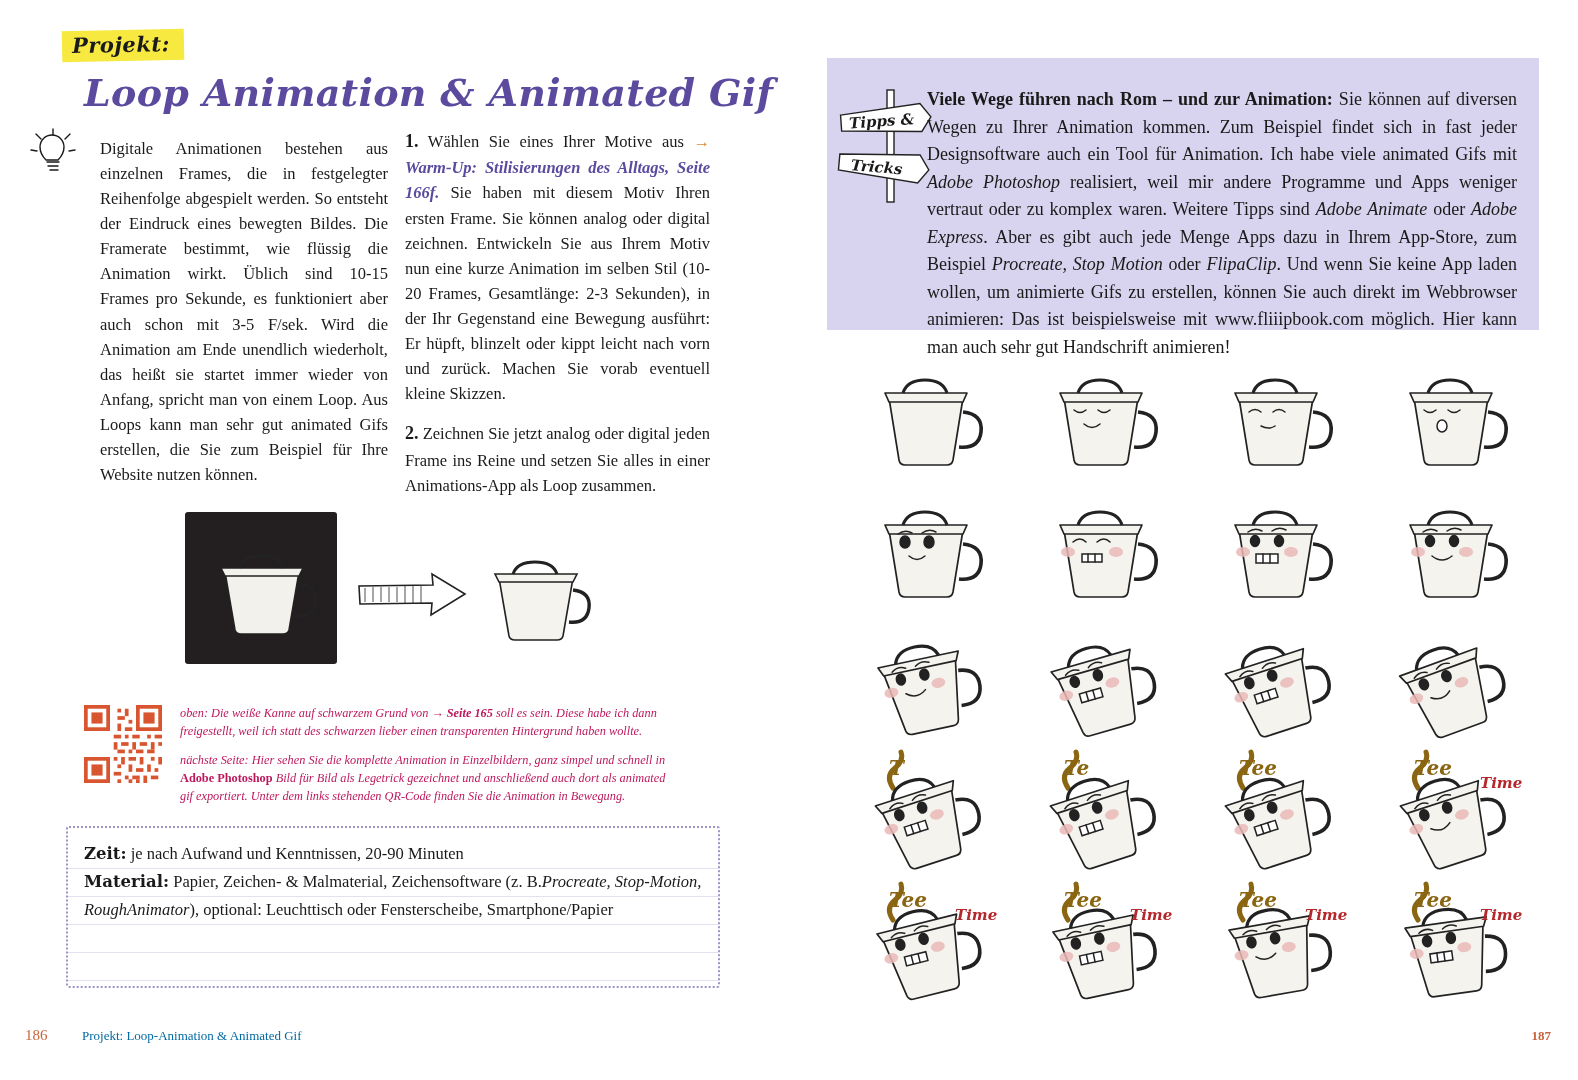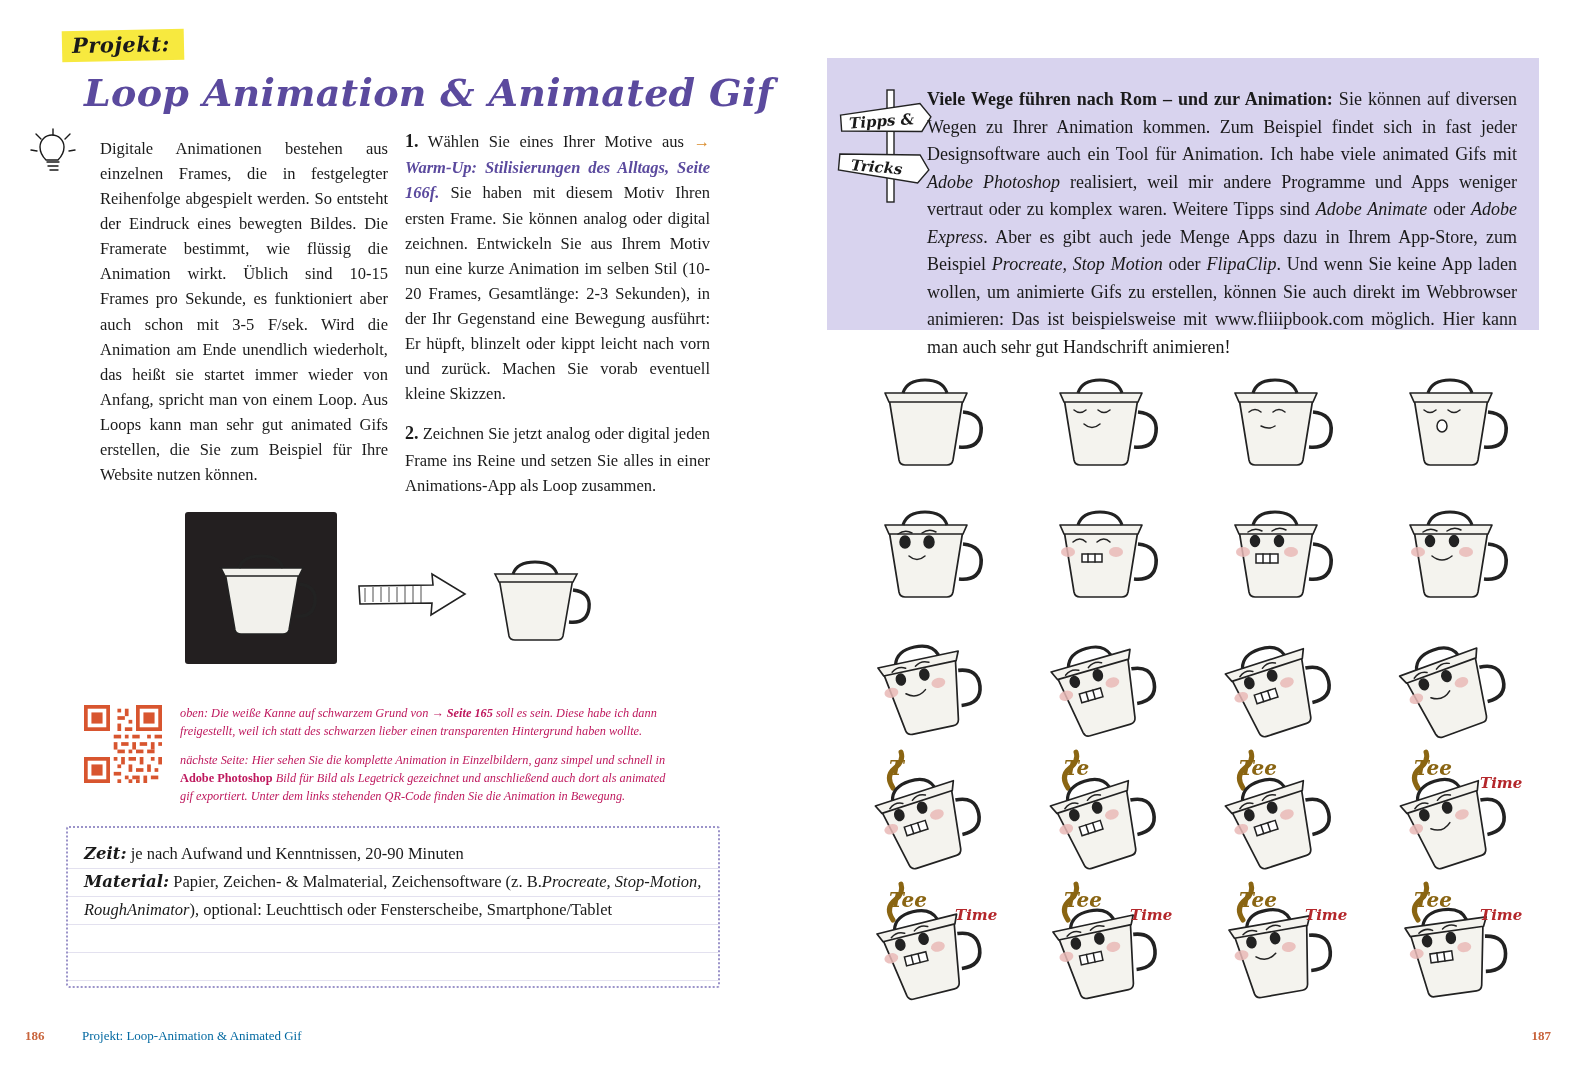--- a/index.html
+++ b/index.html
@@ -55,25 +55,25 @@
   .cap .bold-ref{font-weight:bold;font-style:italic;}
 
   
   .infobox{
     position:absolute;left:66px;top:826px;width:650px;height:158px;
     border:2px dotted #9b93c9;border-radius:3px;background:#fff;
   }
   .infobox .lines{position:absolute;inset:0;}
   .infobox .line{position:absolute;left:0;right:0;height:1px;background:#e3e1ef;}
   .infobox .txt{position:absolute;left:16px;top:12px;right:14px;font-size:16.5px;line-height:28px;}
-  .ib-key{font-family:"DejaVu Serif", serif;font-style:italic;font-weight:bold;}
+  .ib-key{font-family:"DejaVu Serif", serif;font-weight:bold;}
   .ib-ital{font-style:italic;}
 
   
-  .folio-left{position:absolute;left:25px;bottom:36px;font-size:13px;font-weight:bold;color:#c8643c;}
+  .folio-left{position:absolute;left:25px;bottom:36px;font-size:15px;font-weight:normal;color:#c8643c;}
   .folio-left-txt{position:absolute;left:82px;bottom:36px;font-size:13px;color:#0369a1;}
   .folio-right{position:absolute;right:27px;bottom:36px;font-size:13px;font-weight:bold;color:#c8643c;}
 
   
   .tipsbox{
     position:absolute;left:38px;top:58px;width:712px;height:272px;
     background:#d8d3ee;
   }
   .tipsbox-inner{position:absolute;left:100px;top:28px;right:22px;font-size:18px;line-height:1.53;text-align:justify;}
   .tipsbox-inner b{font-weight:bold;}
@@ -244,21 +244,21 @@
         <div class="line" style="top:124px"></div>
         <div class="line" style="top:152px"></div>
       </div>
       <div class="txt">
         <div>
           <span class="ib-key">Zeit:</span>
           <span>je nach Aufwand und Kenntnissen, 20-90 Minuten</span>
         </div>
         <div>
           <span class="ib-key">Material:</span>
-          <span>Papier, Zeichen- &amp; Malmaterial, Zeichensoftware (z. B.</span><span class="ib-ital">Procreate, Stop-Motion, RoughAnimator</span><span>), optional: Leuchttisch oder Fensterscheibe, Smartphone/Tablet</span>
+          <span>Papier, Zeichen- &amp; Malmaterial, Zeichensoftware (z. B.</span><span class="ib-ital">Procreate, Stop-Motion, RoughAnimator</span><span>), optional: Leuchttisch oder Fensterscheibe, Smartphone/Papier</span>
         </div>
       </div>
     </div>
 
     <div class="folio-left">186</div>
     <div class="folio-left-txt">Projekt: Loop-Animation &amp; Animated Gif</div>
   </div>
 
   <div class="right">
 

